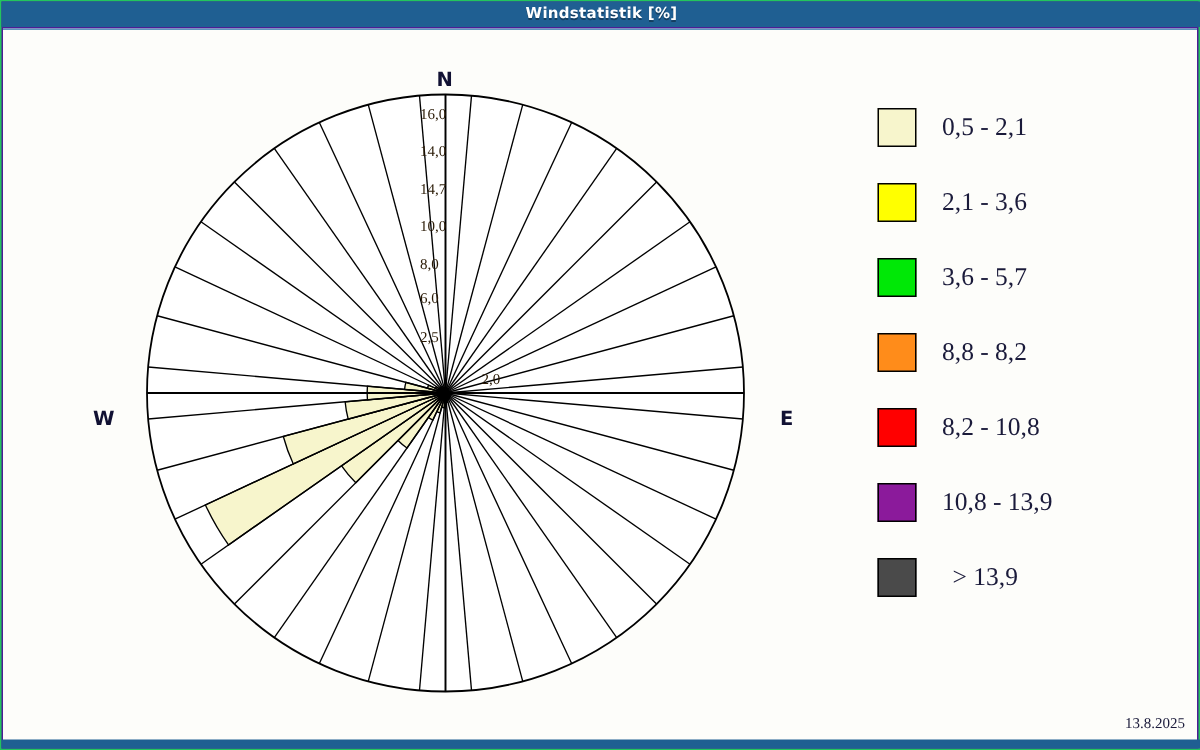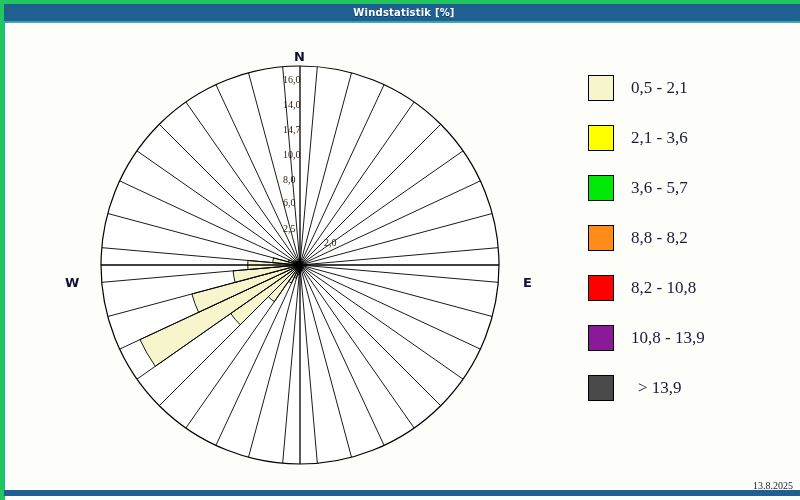--- a/index.html
+++ b/index.html
@@ -4,22 +4,22 @@
 <title>Windstatistik</title>
 <style>
   html,body{margin:0;padding:0;}
   body{
     width:800px;height:500px;overflow:hidden;
     font-family:"Liberation Serif", serif;
     background:#ffffff;
   }
   #app{
     position:relative;width:800px;height:500px;
-    background:#14b8a6;
-    border:4px solid #22c55e;
+    background:#4c1d95;
+    border:1px solid #22c55e;
     box-sizing:border-box;
   }
   
   #titlebar{
     position:absolute;left:0;top:0;width:800px;height:17px;
     background:linear-gradient(to bottom,#2b6b9c 0%,#1d5party 1%,#1f5f92 50%,#1a5585 100%);
     background-color:#1f5f92;
     color:#ffffff;
     font-family:"DejaVu Sans", sans-serif;
     font-size:10px;font-weight:bold;
@@ -192,21 +192,21 @@
           <line x1="295" y1="242" x2="96.00" y2="242.00" stroke="#000000" stroke-width="1.3"></line>
         </g>
     </svg>
 
     <span class="card" id="lbl-n" style="left: 289px; top: 26px;">N</span>
     <span class="card" id="lbl-e" style="left: 518px; top: 252px;">E</span>
 
     <span class="card" id="lbl-w" style="left: 60px; top: 252px;">W</span>
 
     <div id="radial-labels">
-        <span class="rlab" style="left: 278px; top: 214px; padding-left: 41px;">2,0</span>
+        <span class="rlab" style="left: 278px; top: 228px; padding-left: 41px;">2,0</span>
         <span class="rlab" style="left: 278px; top: 200.25px;">2,5</span>
         <span class="rlab" style="left: 278px; top: 174px;">6,0</span>
         <span class="rlab" style="left: 278px; top: 150.5px;">8,0</span>
         <span class="rlab" style="left: 278px; top: 125.625px;">10,0</span>
         <span class="rlab" style="left: 278px; top: 100.75px;">14,7</span>
         <span class="rlab" style="left: 278px; top: 75.875px;">14,0</span>
         <span class="rlab" style="left: 278px; top: 51px;">16,0</span>
       </div>
 
     <div id="legend">

